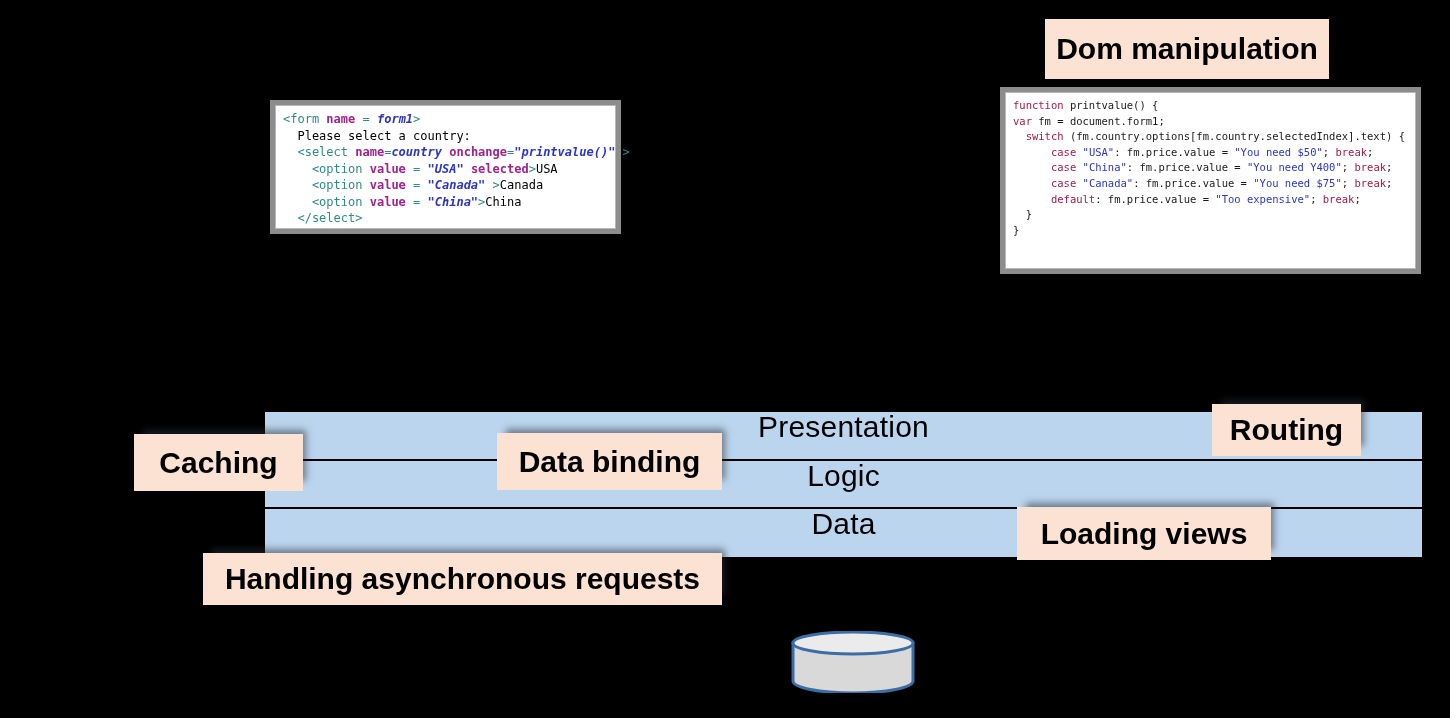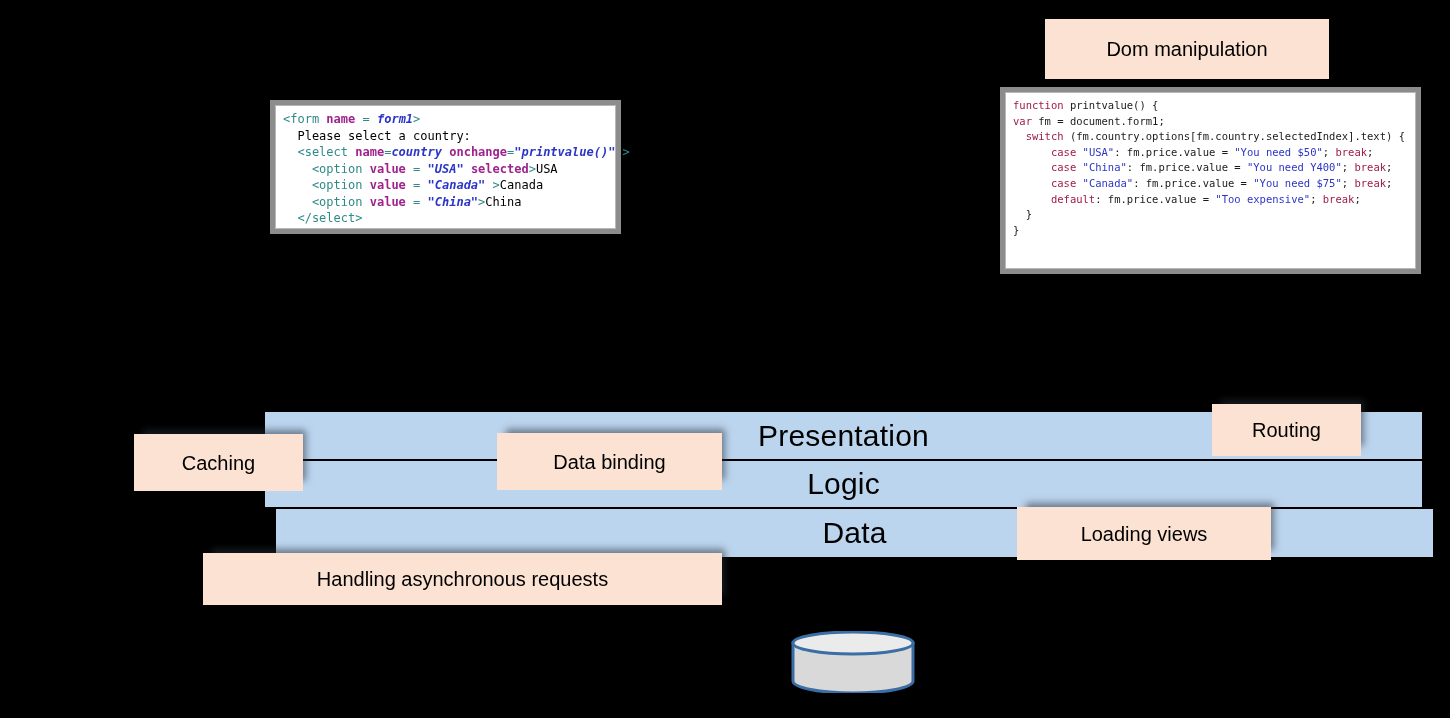--- a/index.html
+++ b/index.html
@@ -60,25 +60,25 @@
     left: 265px; top: 412px;
     width: 1157px; height: 145px;
   }
   .layer {
     position: absolute;
     left: 0; width: 100%;
     background: #bcd5ee;
     border-bottom: 2px solid #000000;
     box-sizing: border-box;
     display: flex;
-    align-items: center;
+    align-items: flex-start;
     justify-content: center;
   }
   .layer.first { border-top: 0; }
-  .layer.last  { border-bottom: 0; margin-left: 11px; }
+  .layer.last  { border-bottom: 0; }
   .layer-label {
     font-size: 30px;
     color: #000000;
     line-height: 1;
     letter-spacing: 0.2px;
   }
   #layer-presentation { top: 0px;  height: 49px; }
   #layer-logic        { top: 49px; height: 48px; }
   #layer-data         { top: 97px; height: 48px; }
 
@@ -90,24 +90,25 @@
   }
 
   
   .tag-box {
     position: absolute;
     background: #fbe2d2;
     color: #000000;
     display: flex;
     align-items: center;
     justify-content: center;
-    font-size: 20px;
+    font-size: 30px;
     line-height: 1;
     box-sizing: border-box;
     box-shadow: 6px -7px 7px -3px rgba(40,50,60,0.55);
+    font-weight: bold;
   }
   .tag-box.noshadow { box-shadow: none; }
 
   #tag-dom       { left: 1045px; top: 19px;  width: 284px; height: 60px; }
   #tag-caching   { left: 134px;  top: 434px; width: 169px; height: 57px; }
   #tag-binding   { left: 497px;  top: 433px; width: 225px; height: 57px; }
   #tag-routing   { left: 1212px; top: 404px; width: 149px; height: 52px; }
   #tag-loading   { left: 1017px; top: 507px; width: 254px; height: 53px; }
   #tag-async     { left: 203px;  top: 553px; width: 519px; height: 52px; }
 

